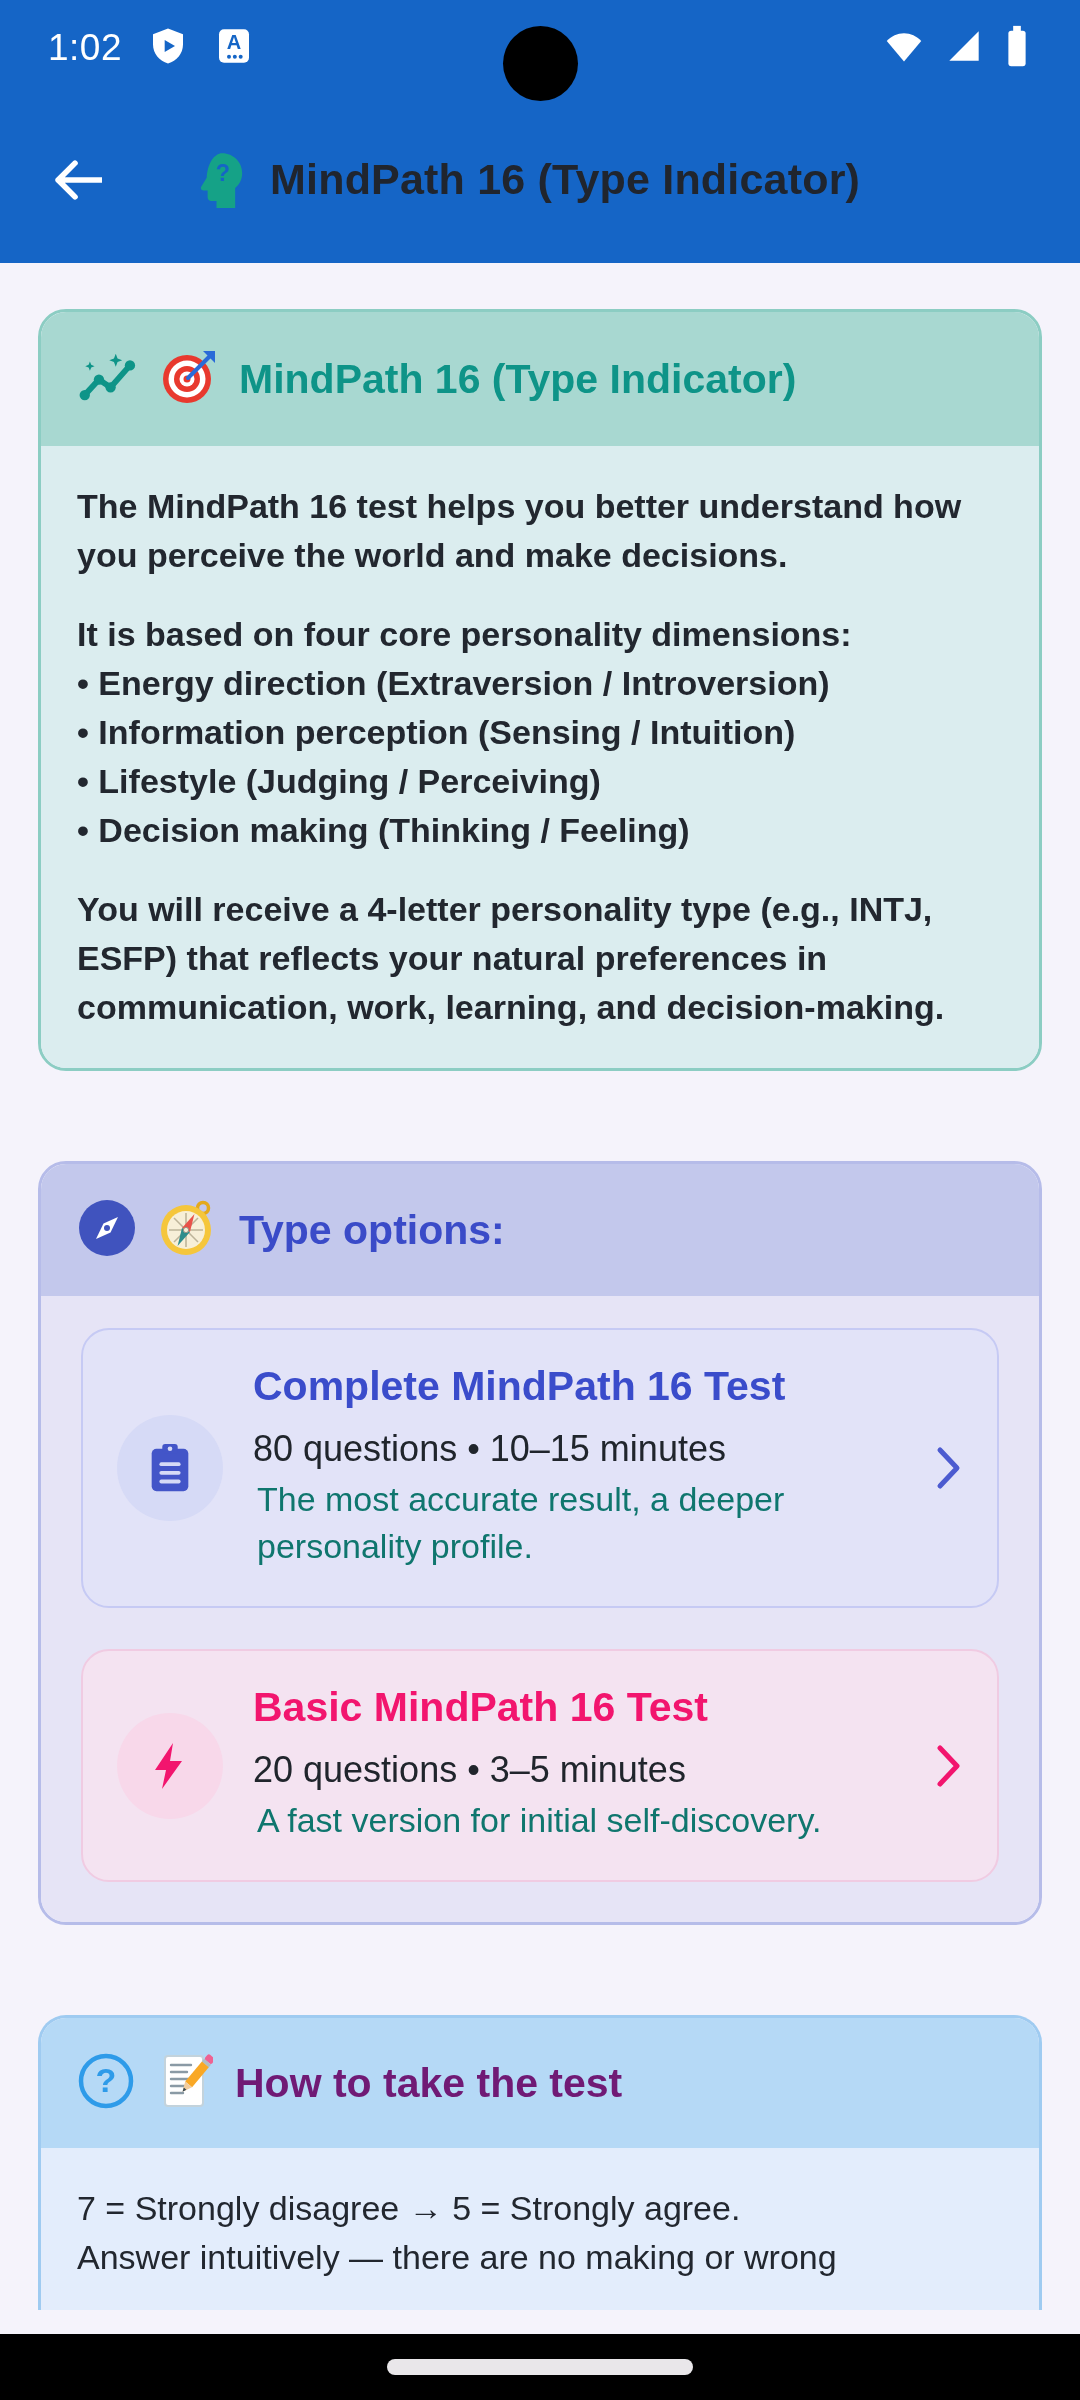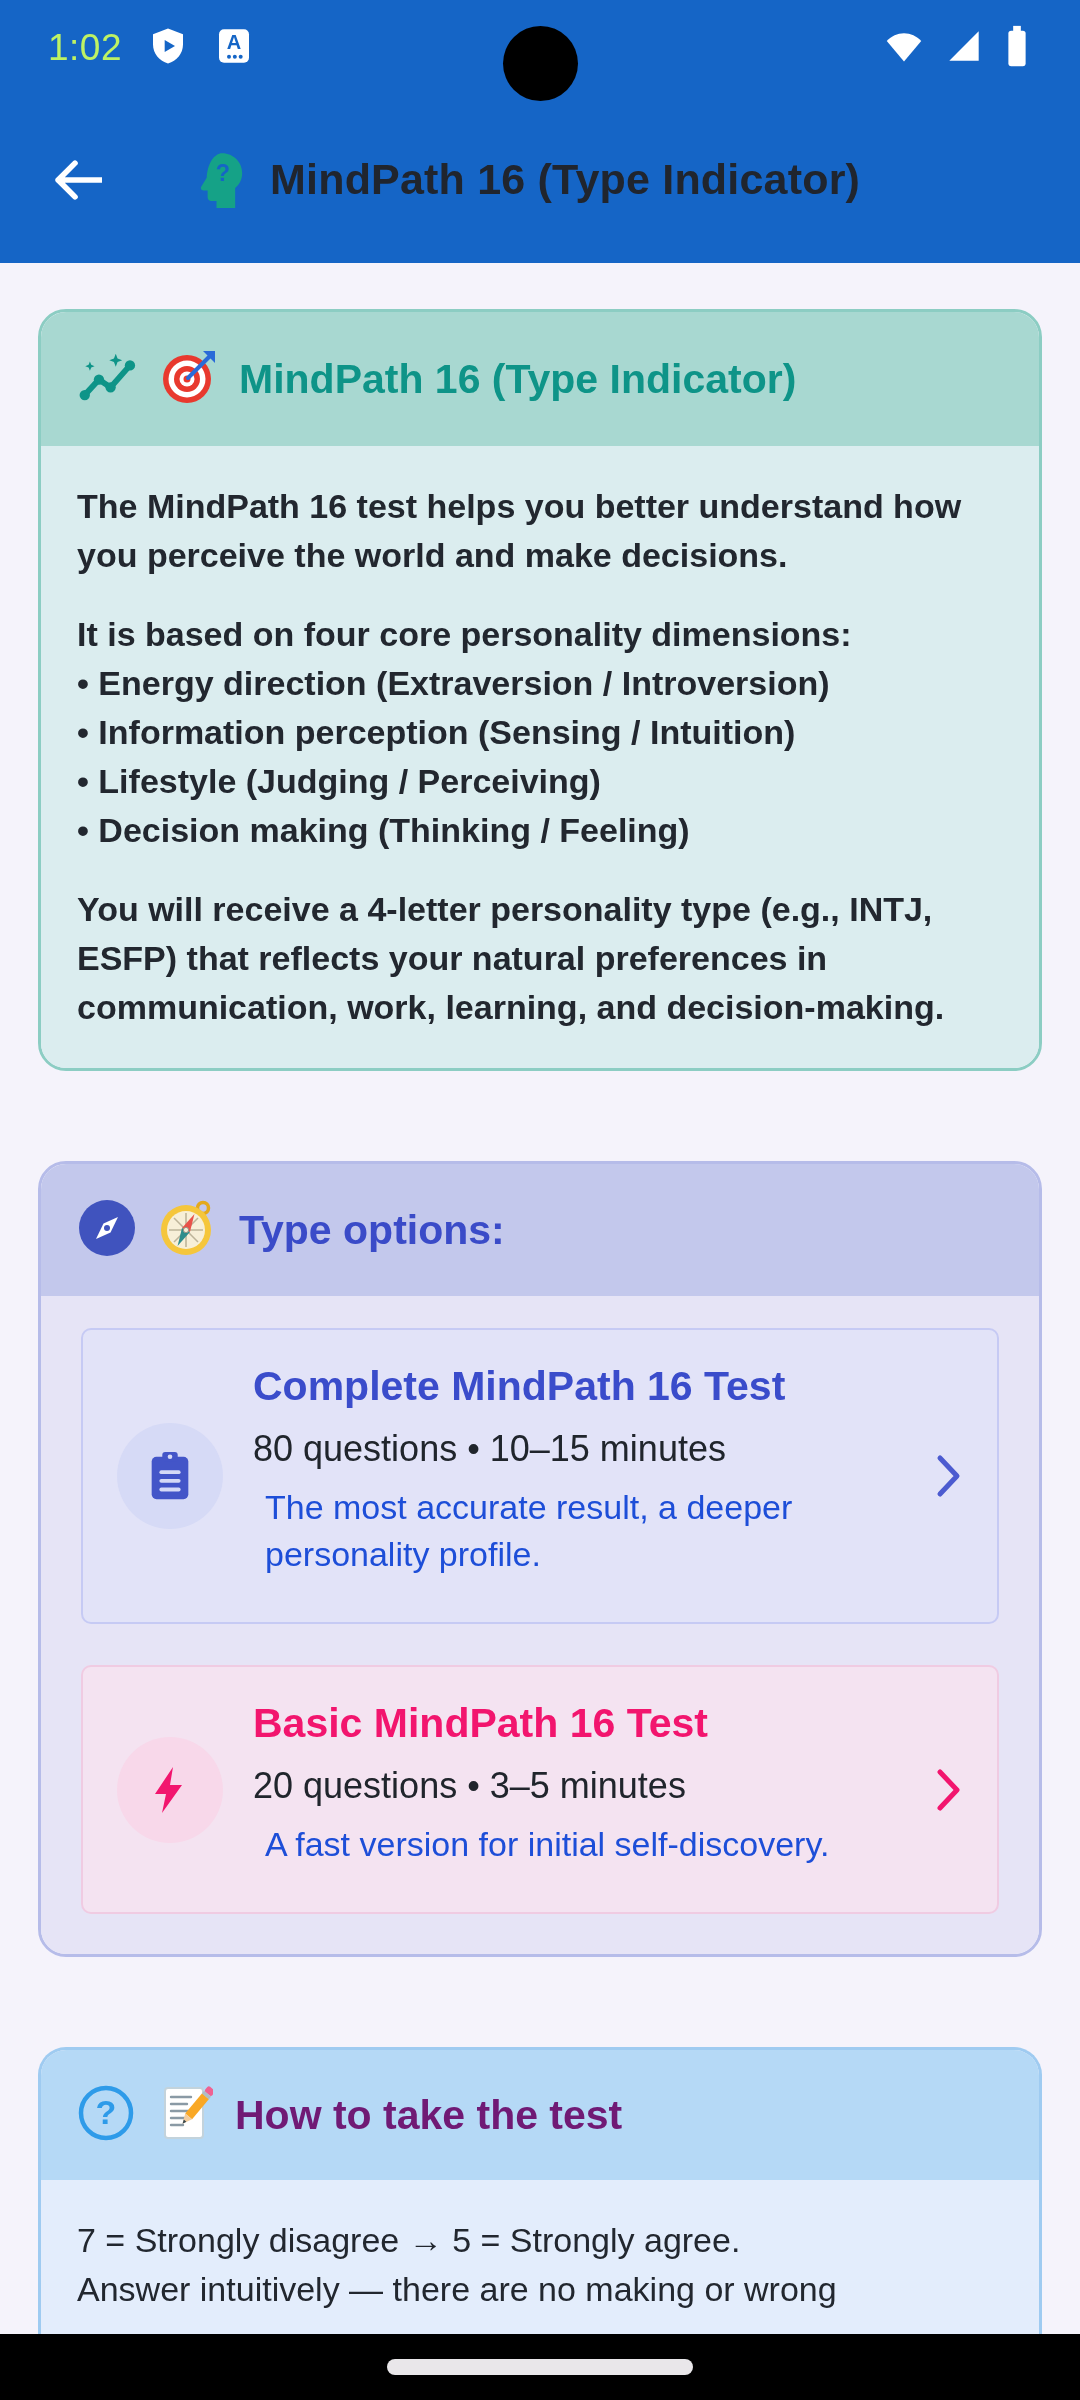--- a/index.html
+++ b/index.html
@@ -5,21 +5,21 @@
   html,body{margin:0;padding:0;background:#2a2a2e;}
   .screen{
     position:relative;width:1080px;height:2400px;overflow:hidden;
     background:#F5F3FB;font-family:"Liberation Sans","DejaVu Sans",sans-serif;
     color:#22272F;
   }
   
   .top-blue{position:absolute;top:0;left:0;width:1080px;height:263px;background:#1565C6;}
   .statusbar{position:relative;height:96px;display:flex;align-items:center;padding:0 48px;box-sizing:border-box;}
   .sb-left{display:flex;align-items:center;gap:26px;}
-  .sb-time{color:#bef264;font-size:37px;letter-spacing:.5px;}
+  .sb-time{color:#ffffff;font-size:37px;letter-spacing:.5px;}
   .sb-right{margin-left:auto;display:flex;align-items:center;gap:16px;}
   .cutout{position:absolute;left:503px;top:26px;width:75px;height:75px;border-radius:50%;background:#000;}
   .appbar{display:flex;align-items:center;height:167px;padding:0 46px;box-sizing:border-box;}
   .back-btn{width:58px;height:58px;display:flex;align-items:center;justify-content:center;cursor:pointer;}
   .appbar-icon{margin-left:88px;display:flex;align-items:center;}
   .appbar-title{margin-left:22px;font-size:43px;font-weight:bold;color:#20252E;letter-spacing:.2px;}
   
   .content{position:absolute;top:263px;left:0;width:1080px;padding:46px 38px 0;box-sizing:border-box;}
   .card{border-radius:28px;overflow:hidden;margin-bottom:90px;}
   .card-header{display:flex;align-items:center;gap:22px;padding:34px 36px;}
@@ -31,33 +31,33 @@
   .card-about .card-header h2{color:#0E9488;}
   .card-about .card-body{background:#DBEDEF;font-weight:bold;}
   .card-about p{margin:0 0 30px;}
   .card-about p:last-child{margin-bottom:0;}
   .bullet-line{display:block;}
   
   .card-options{border:3px solid #B6BCE9;}
   .card-options .card-header{background:#C3C8EC;}
   .card-options .card-header h2{color:#3A4BC8;}
   .card-options .card-body{background:#E6E4F6;padding:32px 40px 40px;}
-  .option{display:flex;align-items:center;gap:30px;border-radius:10px;padding:32px 34px;box-sizing:border-box;cursor:pointer;}
+  .option{display:flex;align-items:center;gap:30px;border-radius:28px;padding:32px 34px;box-sizing:border-box;cursor:pointer;}
   .option + .option{margin-top:41px;}
   .option-complete{background:#E2E3F8;border:2px solid #C6CAF4;}
   .option-basic{background:#F4E3F1;border:2px solid #F0CBE2;}
   .opt-circle{flex:0 0 106px;width:106px;height:106px;border-radius:50%;display:flex;align-items:center;justify-content:center;}
   .option-complete .opt-circle{background:#D6DAF6;}
   .option-basic .opt-circle{background:#F8D8EA;}
   .opt-text{flex:1;min-width:0;}
   .opt-title{margin:0 0 14px;font-size:41px;font-weight:bold;}
   .option-complete .opt-title{color:#3A4CCB;}
   .option-basic .opt-title{color:#F2156E;}
   .opt-meta{margin:0;font-size:36px;line-height:47px;color:#20252C;}
-  .opt-desc{margin:12px;font-size:34px;line-height:47px;color:#1d4ed8;}
+  .opt-desc{margin:4px;font-size:34px;line-height:47px;color:#0f766e;}
   .opt-chevron{flex:0 0 auto;display:flex;align-items:center;}
   
   .card-howto{border:3px solid #9FCBF1;border-bottom:none;border-radius:28px 28px 0 0;}
   .card-howto .card-header{background:#B5D9F6;}
   .card-howto .card-header h2{color:#701a75;}
   .card-howto .card-body{background:#E3EDFC;padding-bottom:28px;}
   .card-howto p{margin:0;}
   
   .navbar{position:absolute;left:0;bottom:0;width:1080px;height:66px;background:#000;display:flex;align-items:center;justify-content:center;}
   .home-pill{width:306px;height:16px;border-radius:9px;background:#E9E7EA;cursor:pointer;}

